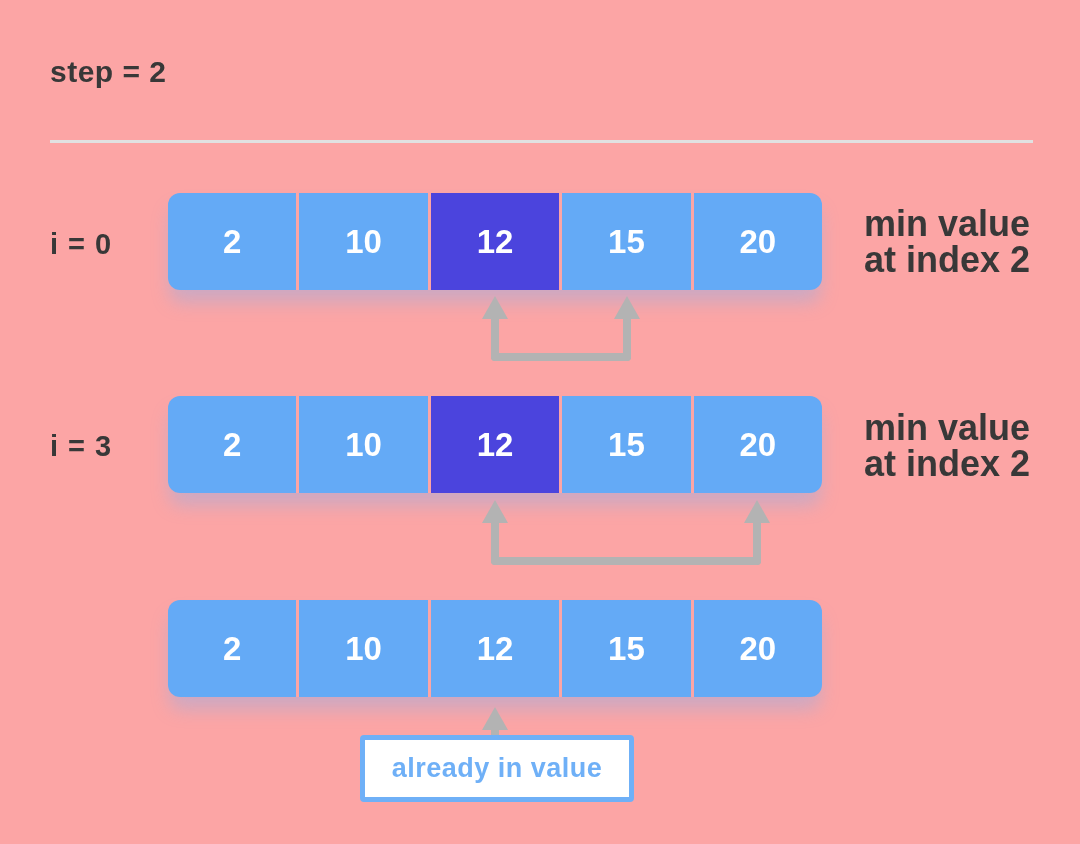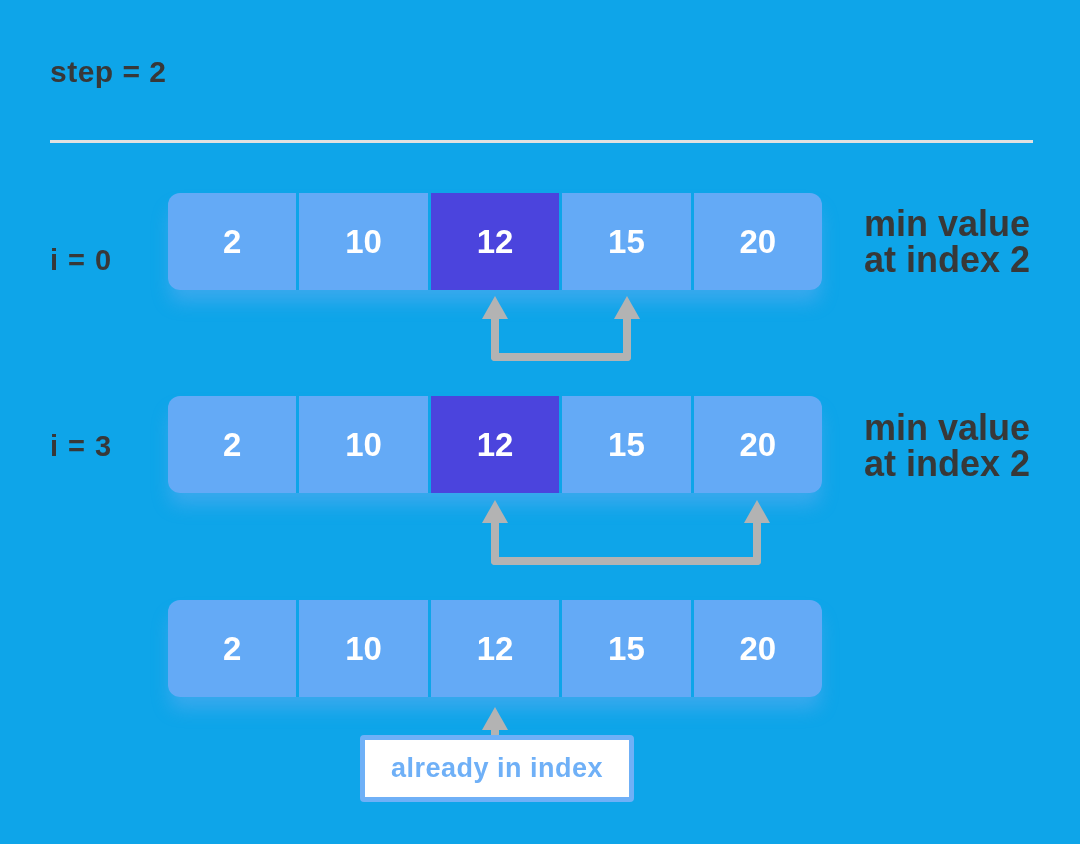--- a/index.html
+++ b/index.html
@@ -6,34 +6,34 @@
     --cell-blue:#64aaf6;
     --cell-highlight:#4b44dd;
     --arrow-gray:#b3b3b3;
     --text-dark:#383838;
     --note-blue:#6fb0f7;
     --divider:#e1e1e1;
   }
   html,body{margin:0;padding:0;}
   body{background:#ffffff;font-family:"Liberation Sans",sans-serif;}
   .page{
-    position:relative;width:1080px;height:844px;background:#0ea5e9;overflow:hidden;
+    position:relative;width:1080px;height:844px;background:#fca5a5;overflow:hidden;
   }
   .title{
     position:absolute;left:50px;top:55px;
     font-size:30px;font-weight:bold;color:var(--text-dark);letter-spacing:.5px;
   }
   .divider{
     position:absolute;left:50px;top:140px;width:983px;height:3px;background:var(--divider);
   }
   .row-label{
     position:absolute;left:50px;
     font-size:29px;font-weight:bold;color:var(--text-dark);letter-spacing:1px;
   }
-  .label-1{top:244px;text-align:right;}
+  .label-1{top:228px;text-align:right;}
   .label-2{top:430px;}
   .array{
     position:absolute;left:168px;width:654px;height:97px;
     display:flex;gap:3px;border-radius:12px;
     box-shadow:0 14px 18px -2px rgba(125,175,245,.38);
   }
   .array-1{top:193px;}
   .array-2{top:396px;}
   .array-3{top:600px;}
   .cell{
@@ -121,16 +121,16 @@
   <div class="array array-3">
     <div class="cell">2</div>
     <div class="cell">10</div>
     <div class="cell">12</div>
     <div class="cell">15</div>
     <div class="cell">20</div>
   </div>
   <div class="tri-up tri-3"></div>
   <div class="stem-3"></div>
   <div class="note-box">
-    <span>already in index</span>
+    <span>already in value</span>
   </div>
 
 </div>
 
 </body></html>

